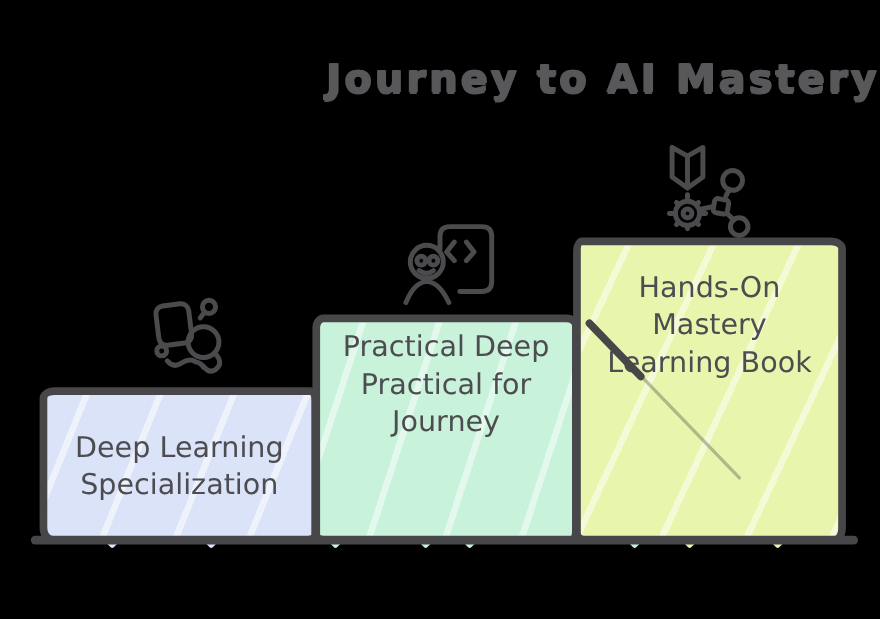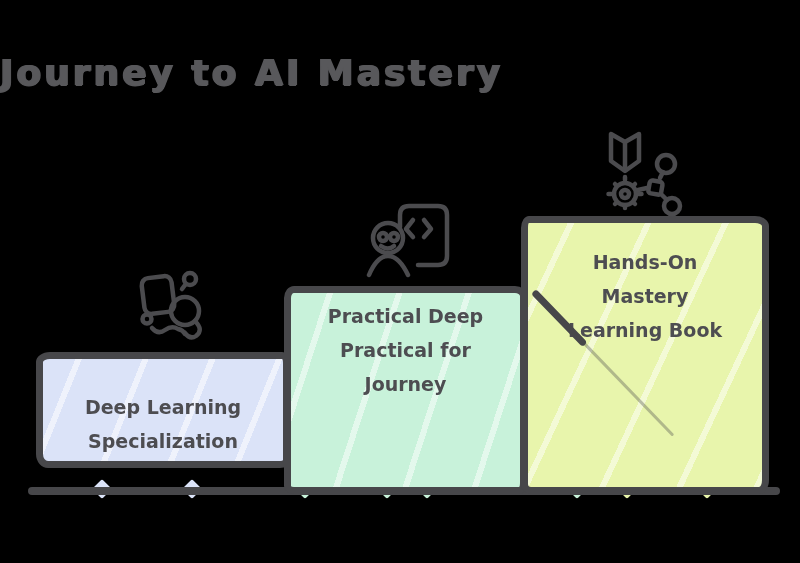--- a/index.html
+++ b/index.html
@@ -2,40 +2,40 @@
 <html><head>
 <meta charset="utf-8">
 <style>
   html,body{margin:0;padding:0;background:#000;}
   .canvas{
     position:relative;width:800px;height:563px;background:#000;overflow:hidden;
     font-family:"DejaVu Sans", sans-serif;
   }
   .title{
     position:absolute;top:52px;left:0;width:800px;margin:0;
-    text-align:left;font-size:36px;font-weight:bold;color:#58585b;
+    text-align:right;font-size:36px;font-weight:bold;color:#58585b;
     letter-spacing:3px;
     text-shadow:1px 0 0 #58585b,-1px 0 0 #58585b,0 1px 0 #58585b;
   }
   .baseline{
     position:absolute;left:28px;top:487px;width:752px;height:8px;
     background:#47474a;border-radius:4px;z-index:2;
   }
   .drip{
     position:absolute;width:14px;height:14px;transform:rotate(45deg);
     top:482px;z-index:1;border-radius:2px;
   }
   .step{
     position:absolute;box-sizing:border-box;border:7px solid #47474a;z-index:3;
-    text-align:center;color:#4d4d51;font-weight:bold;font-size:19px;line-height:34px;
+    text-align:center;color:#4d4d51;font-weight:normal;font-size:26px;line-height:34px;
     overflow:hidden;
   }
   .step .line{display:block;}
   .step1{
-    left:36px;top:352px;width:254px;height:116px;padding-top:31px;
+    left:36px;top:352px;width:254px;height:142px;padding-top:31px;
     border-radius:14px 8px 10px 12px / 10px 12px 8px 14px;
     background:
       repeating-linear-gradient(112deg, rgba(255,255,255,0) 0 30px, rgba(255,255,255,0.55) 30px 36px, rgba(255,255,255,0) 36px 62px),
       #dbe3f8;
   }
   .step2{
     left:284px;top:286px;width:243px;height:208px;padding-top:6px;
     border-radius:10px 12px 8px 10px / 12px 10px 12px 8px;
     background:
       repeating-linear-gradient(108deg, rgba(255,255,255,0) 0 34px, rgba(255,255,255,0.5) 34px 40px, rgba(255,255,255,0) 40px 66px),

